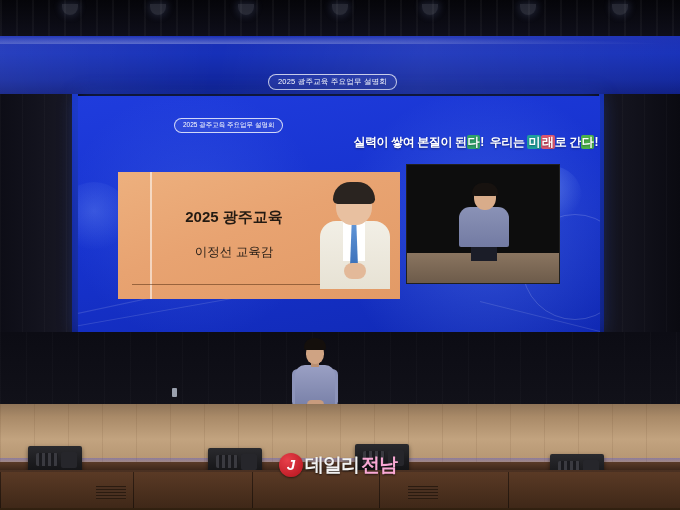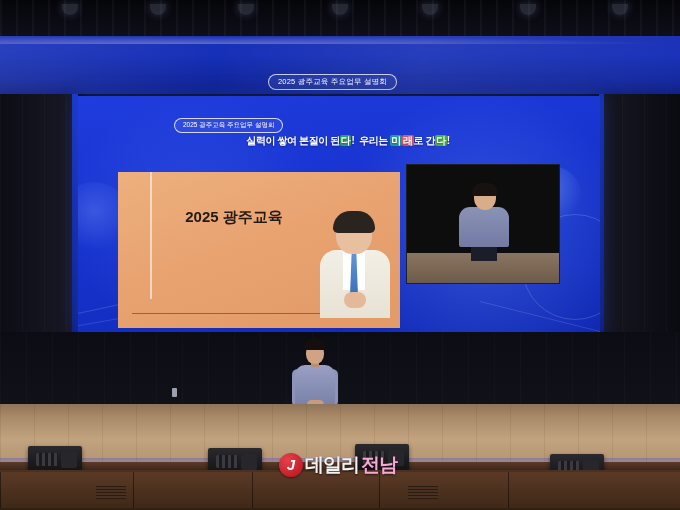--- a/index.html
+++ b/index.html
@@ -101,28 +101,28 @@
   .scr-line{
     position:absolute;height:1px;background:rgba(255,255,255,.13);
     transform-origin:left center;
   }
   .scr-badge{
     position:absolute;left:96px;top:22px;
     padding:2px 8px;border:1px solid rgba(255,255,255,.78);border-radius:9px;
     color:#fff;font-size:6.5px;white-space:nowrap;background:rgba(255,255,255,.07);
   }
   .scr-head{
-    position:absolute;left:20px;top:38px;width:500px;text-align:center;
-    color:#fff;font-size:10px;font-weight:bold;letter-spacing:-.4px;white-space:nowrap;
+    position:absolute;left:20px;top:38px;width:500px;text-align:right;
+    color:#fff;font-size:12px;font-weight:bold;letter-spacing:-.4px;white-space:nowrap;
     text-shadow:0 1px 2px rgba(0,0,0,.4);
   }
 
   
   .slide{
-    position:absolute;left:40px;top:76px;width:282px;height:156px;
+    position:absolute;left:40px;top:76px;width:282px;height:127px;
     background:linear-gradient(160deg,#edb07e 0%,#e8a371 45%,#e29a66 100%);
     overflow:hidden;
   }
   .slide-vline{
     position:absolute;left:32px;top:0;width:2px;height:127px;
     background:rgba(255,255,255,.55);
   }
   .slide-hline{
     position:absolute;left:14px;bottom:14px;width:254px;height:1px;
     background:rgba(90,50,20,.55);
@@ -361,20 +361,21 @@
 
     <div class="scr-badge">2025 광주교육 주요업무 설명회</div>
     <div class="scr-head">
       <span>실력이 쌓여 본질이 된</span><span class="hl hl-green">다</span><span>!&nbsp; 우리는 </span><span class="hl hl-teal">미</span><span class="hl hl-pink">래</span><span>로 간</span><span class="hl hl-lime">다</span><span>!</span>
     </div>
 
     <div class="slide">
       <div class="slide-vline"></div>
       <div class="slide-hline"></div>
       <div class="slide-t1">2025 광주교육</div>
+      <div class="slide-t2">이정선 교육감</div>
       <div class="slide-man">
         <div class="sm-body"></div>
         <div class="sm-shirt"></div>
         <div class="sm-tie"></div>
         <div class="sm-hands"></div>
         <div class="sm-head"></div>
         <div class="sm-hair"></div>
       </div>
     </div>
 

